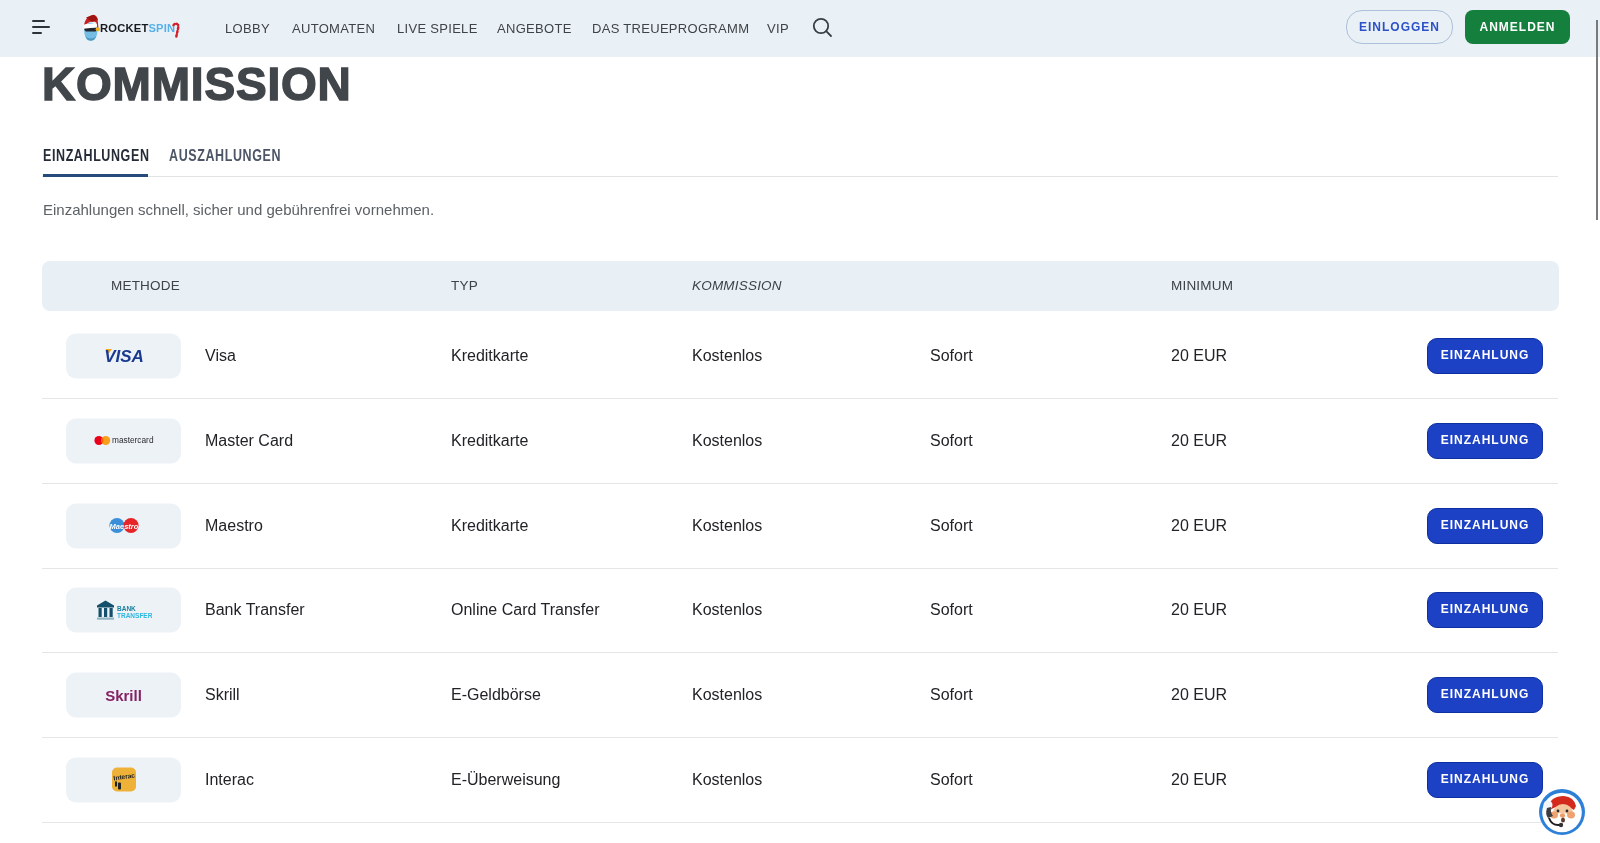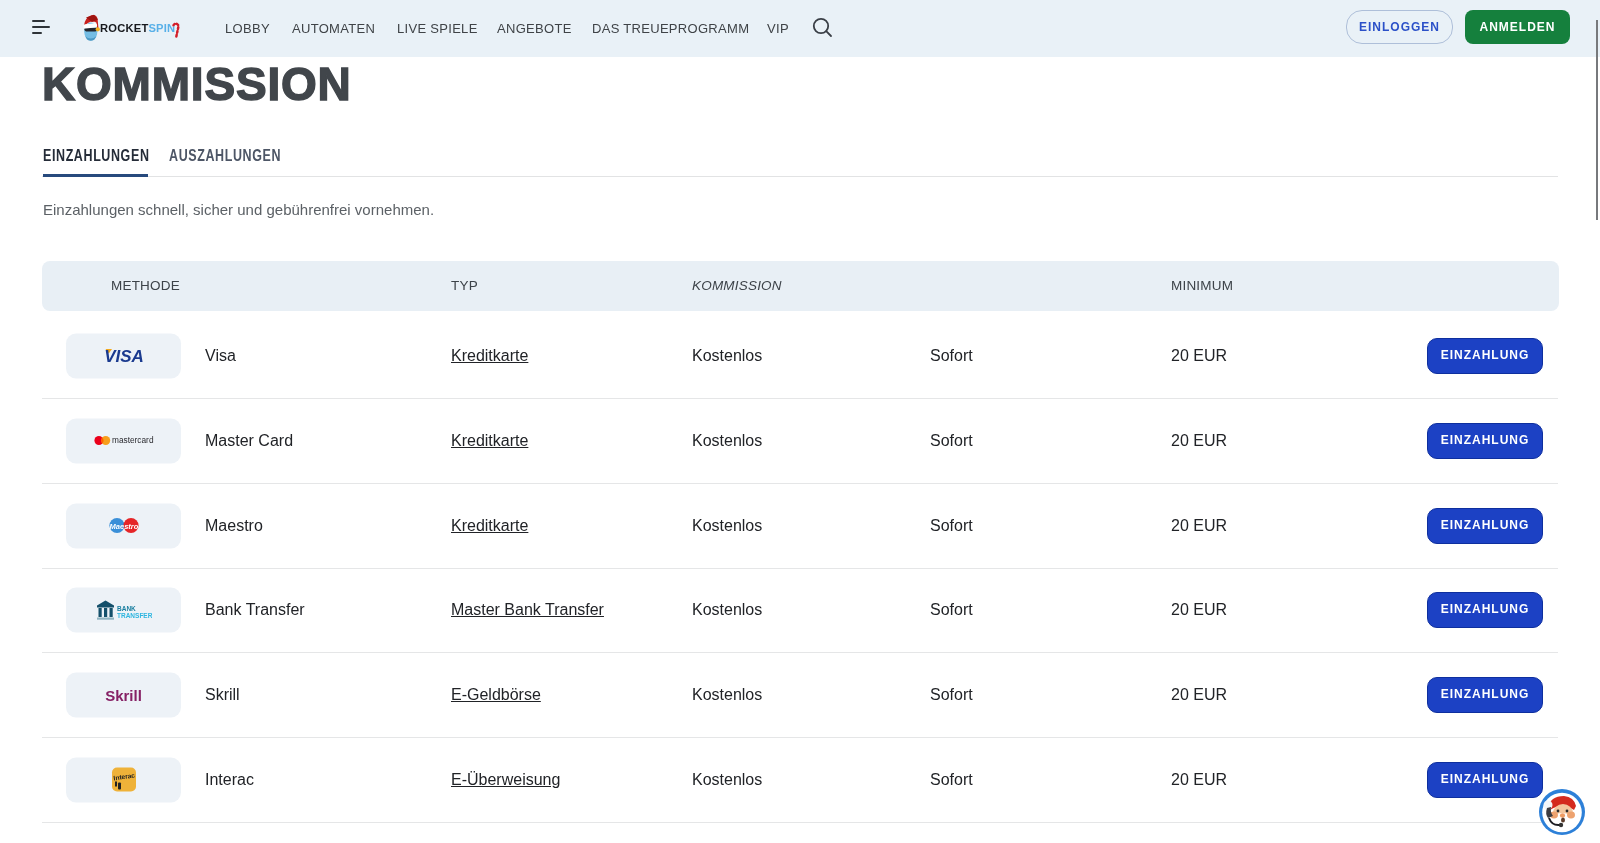--- a/index.html
+++ b/index.html
@@ -27,21 +27,21 @@
 
 
 .thead { position:absolute; left:42px; top:261px; width:1517px; height:50px; background:#e8eff5; border-radius:8px; }
 .th { position:absolute; top:0; height:50px; line-height:50px; font-size:13.5px; color:#3d4349; letter-spacing:0.2px; }
 .tbody { position:absolute; left:42px; top:311px; width:1516px; }
 .row { position:relative; height:84.75px; border-bottom:1px solid #e5e6e7; }
 .row1 { height:88px; } .row1 .cell,.row1 .tile,.row1 .paybtn { top:calc(50% + 1.7px); }
 .cell { position:absolute; top:50%; transform:translateY(-50%); font-size:16px; color:#212327; white-space:nowrap; }
 .tile { position:absolute; left:24px; top:50%; transform:translateY(-50%); width:115px; height:45px; border-radius:10px; background:#edf2f7; display:flex; align-items:center; justify-content:center; }
 .c-name { left:163px; }
-.c-typ { left:409px;text-decoration:underline; }
+.c-typ { left:409px; }
 .c-kom { left:650px; }
 .c-zeit { left:888px; }
 .c-min { left:1129px; }
 .paybtn { position:absolute; left:1385px; top:50%; transform:translateY(-50%); width:116px; height:36px; border-radius:10px; background:#1c41c4; border:1.5px solid #0e2f9e; color:#fff; font-size:12px; font-weight:bold; letter-spacing:1px; text-align:center; line-height:33px; }
 </style>
 </head>
 <body>
 
 <div class="nav">
   <div class="burger">
@@ -149,21 +149,21 @@
         <path d="M1 7 L9.5 2 L18 7 L18 9 L1 9 Z" fill="#14506b"></path>
         <rect x="2.5" y="9.5" width="3.2" height="9" fill="#14506b"></rect>
         <rect x="8" y="9.5" width="3.2" height="9" fill="#14506b"></rect>
         <rect x="13.5" y="9.5" width="3.2" height="9" fill="#14506b"></rect>
         <rect x="1" y="19" width="17" height="2.2" fill="#8fb3c0"></rect>
         <text x="21" y="12" font-family="Liberation Sans" font-size="6.5" font-weight="bold" fill="#1a7fa0">BANK</text>
         <text x="21" y="19" font-family="Liberation Sans" font-size="6.5" font-weight="bold" fill="#2fb6e0">TRANSFER</text>
       </svg>
     </div>
     <div class="cell c-name">Bank Transfer</div>
-    <div class="cell c-typ">Master Bank Transfer</div>
+    <div class="cell c-typ">Online Card Transfer</div>
     <div class="cell c-kom">Kostenlos</div>
     <div class="cell c-zeit">Sofort</div>
     <div class="cell c-min">20 EUR</div>
     <div class="paybtn">EINZAHLUNG</div>
   </div>
 
   <div class="row">
     <div class="tile">
       <div style="font-size:15px; font-weight:bold; color:#862165; letter-spacing:0;">Skrill</div>
     </div>

